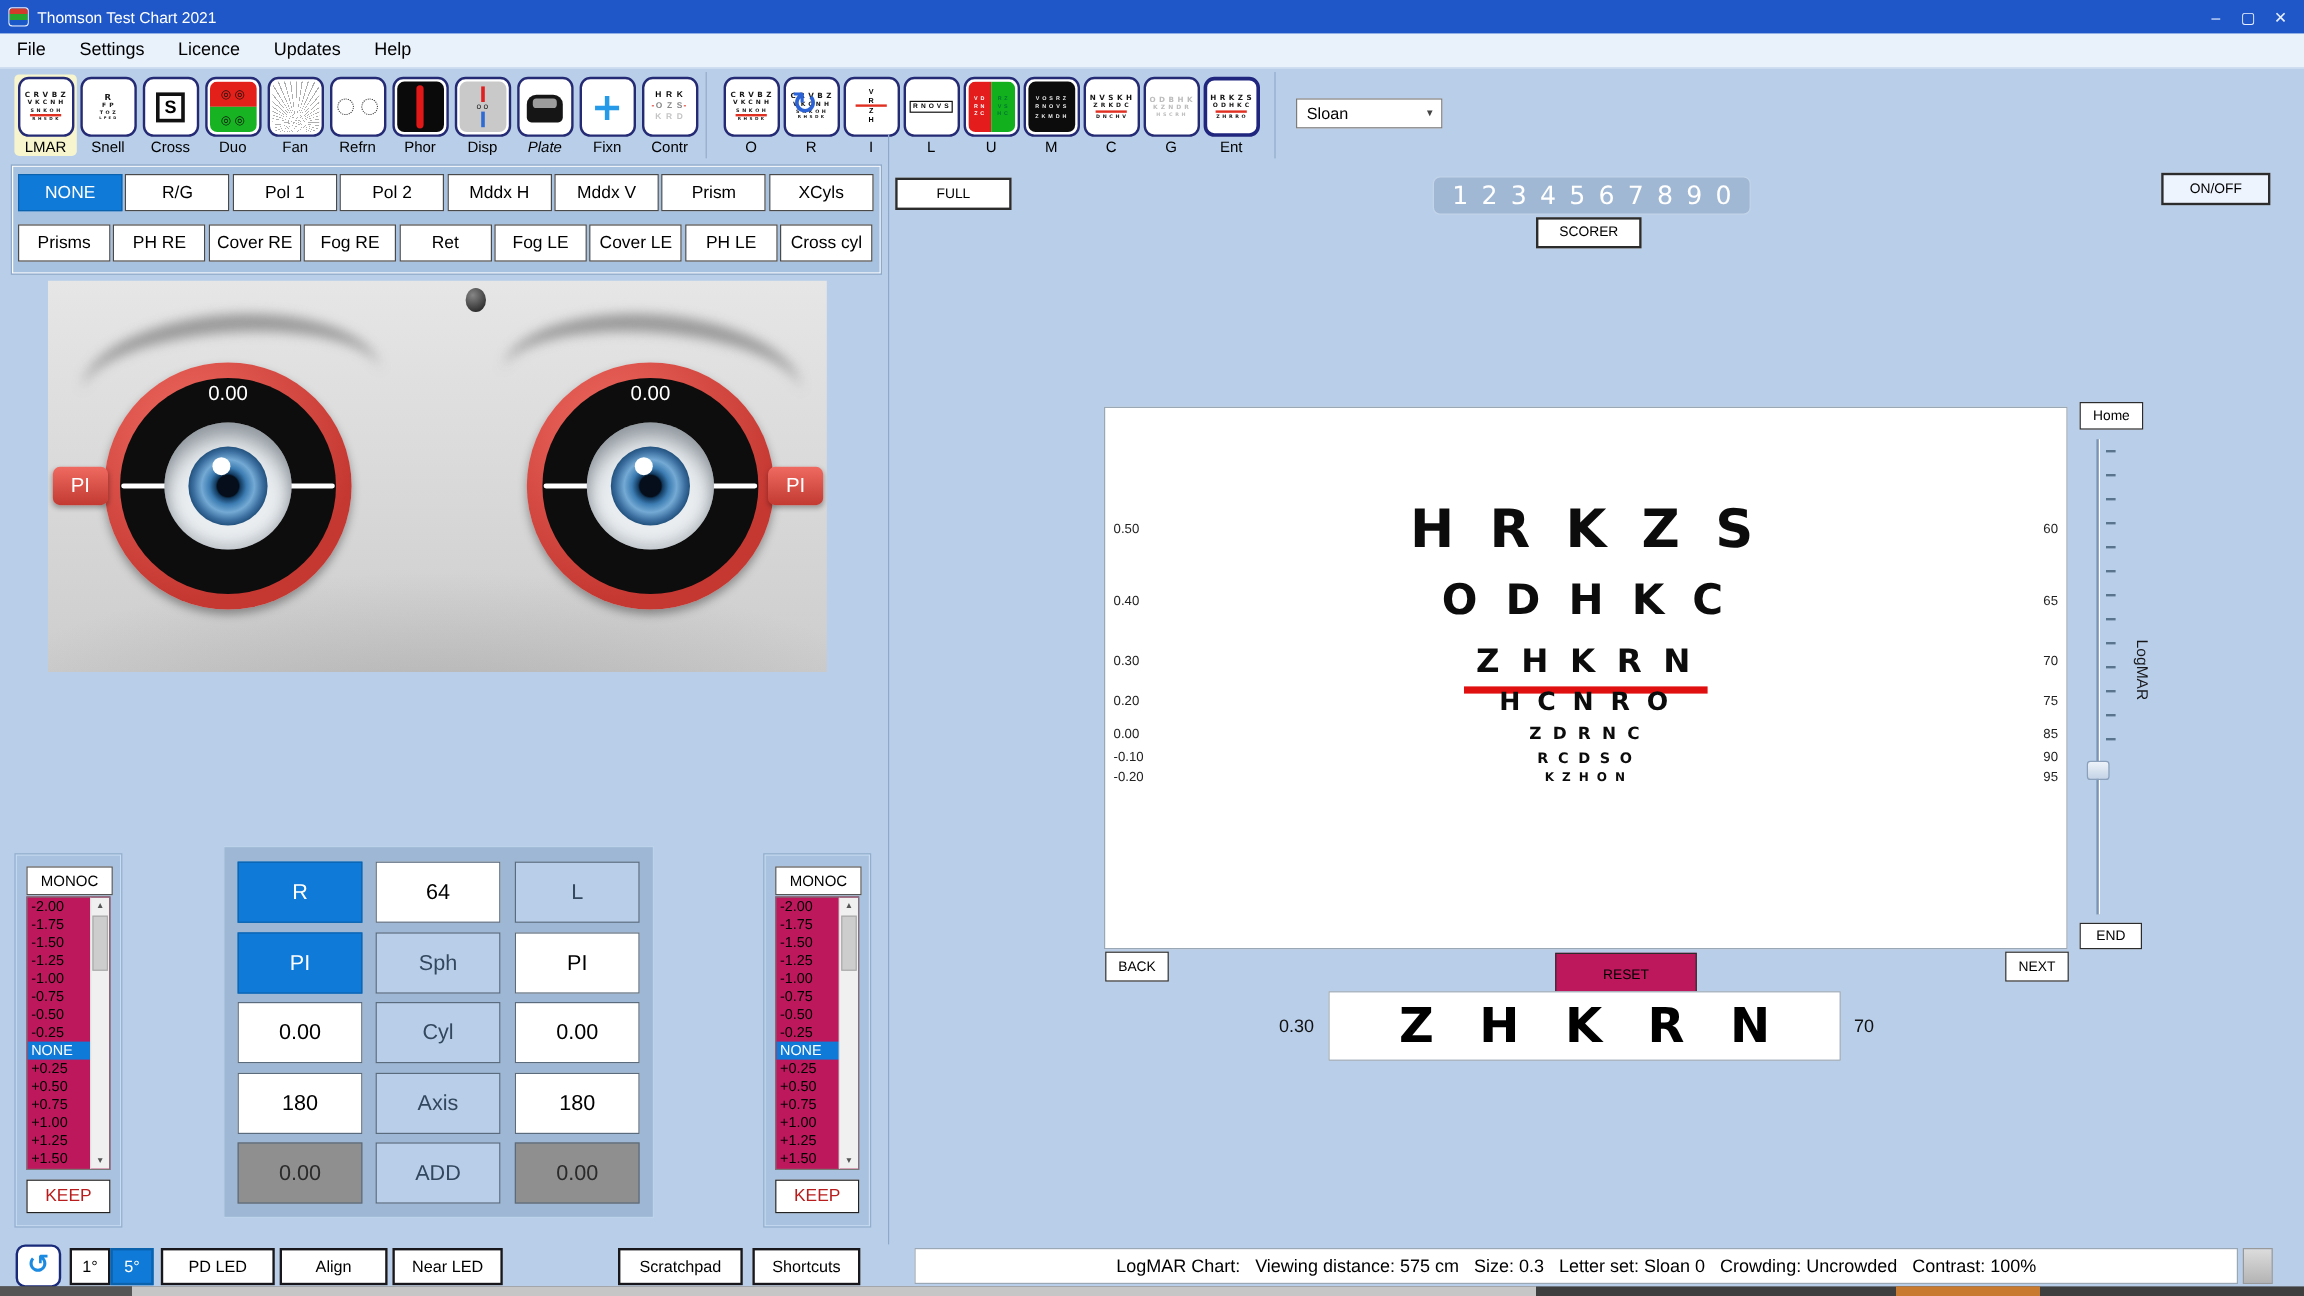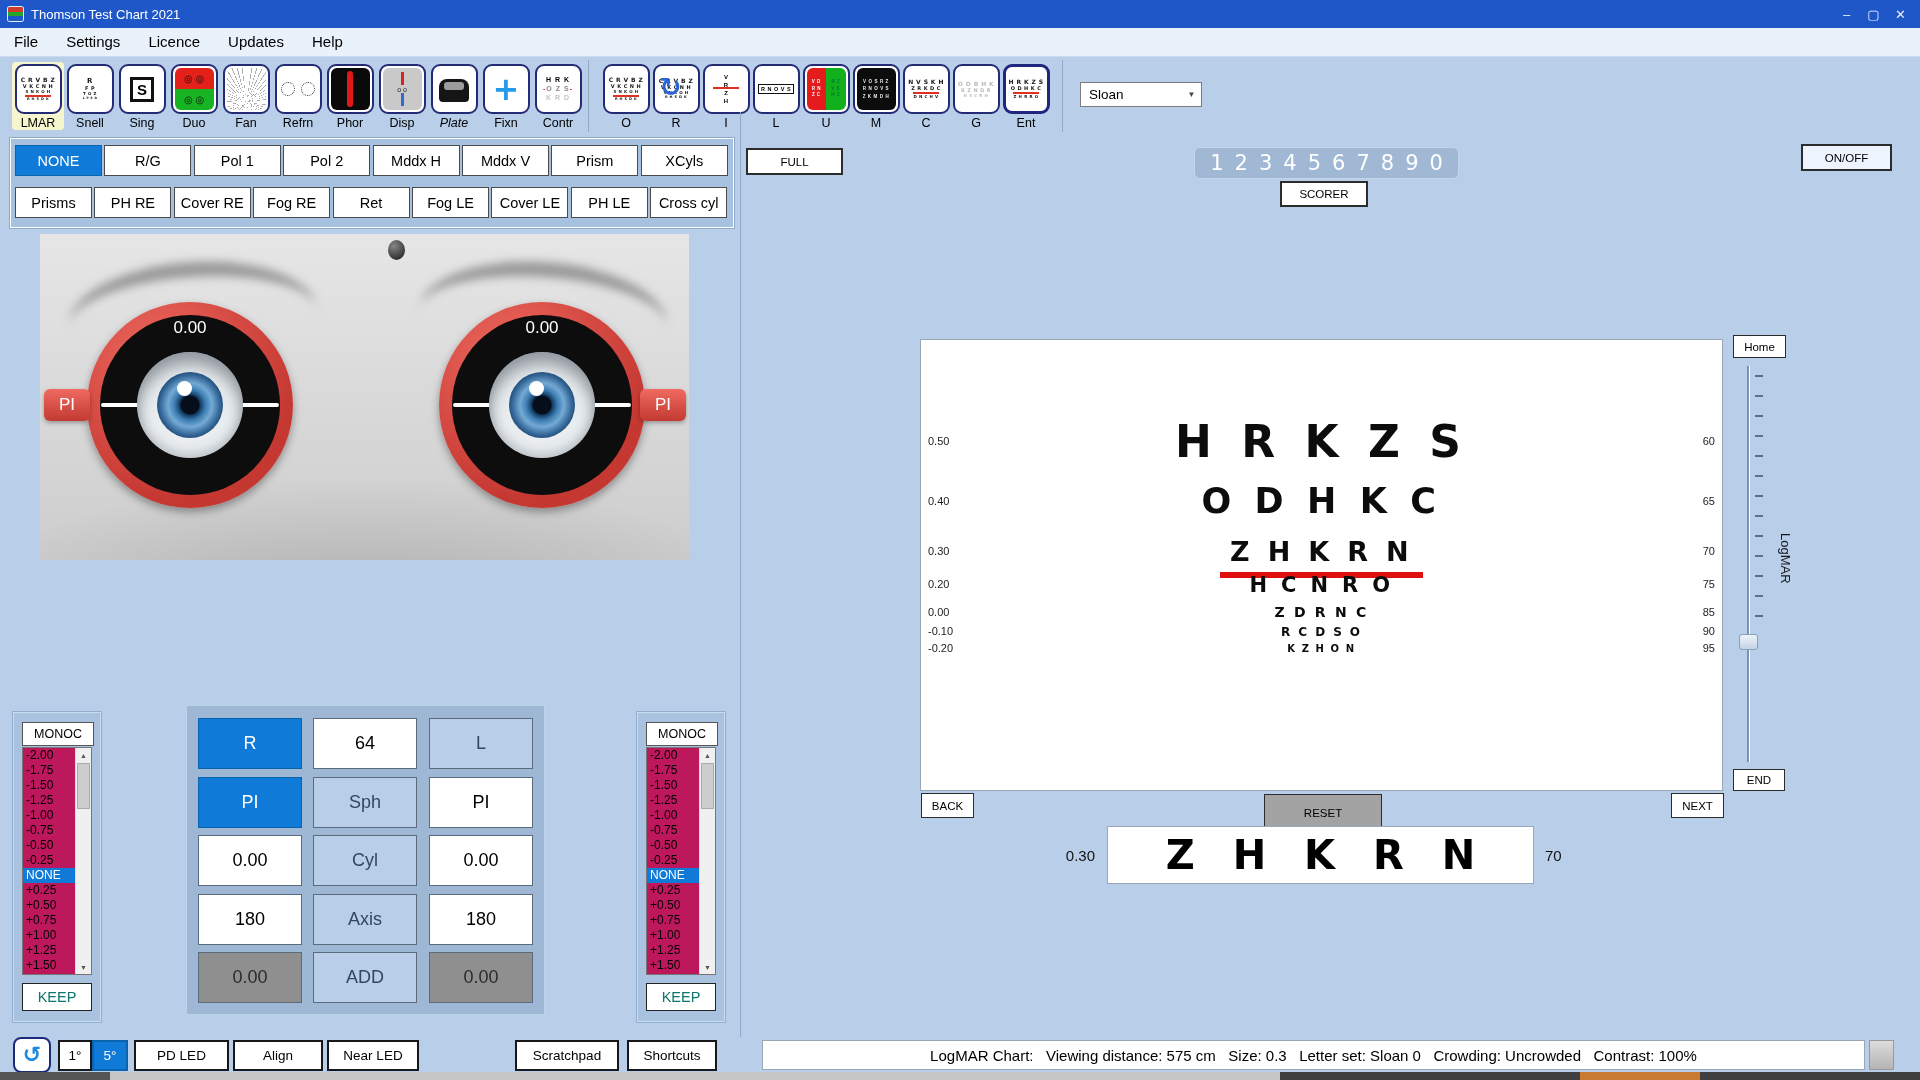--- a/index.html
+++ b/index.html
@@ -87,21 +87,21 @@
   
   .monoc{width:88px;height:310px;background:#a9c2df;border:1px solid #c8dcf2;outline:1px solid #93aecd;box-sizing:border-box}
   .mhead{position:absolute;left:8px;top:9px;width:70px;height:22px;background:#fff;border:1px solid #555;display:flex;align-items:center;justify-content:center;font-size:12.5px}
   .lbx{position:absolute;left:8px;top:34px;width:70px;height:228px;background:#be185d;border:1px solid #777;box-sizing:border-box;overflow:hidden}
   .litem{height:15px;line-height:15px;font-size:12px;padding-left:3px}
   .litem.on{background:#0f7ad8;color:#fff}
   .sb{position:absolute;right:0;top:0;bottom:0;width:15px;background:#f0f0f0;border-left:1px solid #ddd}
   .sb .ar{position:absolute;left:0;right:0;height:14px;display:flex;align-items:center;justify-content:center;font-size:7px;color:#555}
   .sb .arup{top:0}.sb .ardn{bottom:0}
   .sb .th{position:absolute;left:1px;right:1px;top:15px;height:44px;background:#cdcdcd;border:1px solid #aaa}
-  .keepbtn{position:absolute;left:8px;top:270px;width:70px;height:28px;background:#fff;border:1px solid #222;display:flex;align-items:center;justify-content:center;font-size:14.5px;color:#0f766e;box-sizing:border-box}
+  .keepbtn{position:absolute;left:8px;top:270px;width:70px;height:28px;background:#fff;border:1px solid #222;display:flex;align-items:center;justify-content:center;font-size:14.5px;color:#b91c1c;box-sizing:border-box}
   .gridpanel{left:186px;top:705px;width:357px;height:308px;background:#9db7d4;border:1px solid #bdd3ec}
   .gcell{position:absolute;width:104px;height:51px;display:flex;align-items:center;justify-content:center;font-size:18px;border:1px solid #5a6b7d;box-sizing:border-box}
   .c-blue{background:#0f7ad8;color:#fff;border-color:#0b62ad}
   .c-white{background:#fff;color:#000}
   .c-lite{background:#b9cfe9;color:#33475e}
   .c-gray{background:#8f8f8f;color:#2b2b2b}
 
   
   .bbtn{position:absolute;top:1040px;height:31px;background:#fff;border:2px solid #18181c;display:flex;align-items:center;justify-content:center;font-size:13.5px;box-sizing:border-box}
   .bbtn.on{background:#0f7ad8;color:#fff;border-color:#0b62ad}
@@ -114,21 +114,21 @@
   .numstrip{left:1194px;top:147px;width:263px;height:30px;background:#a1b8d4;border-radius:6px;border:1px solid #c4d5ea;display:flex;align-items:center;justify-content:center;gap:11px}
   .numstrip span{color:#fff;font-size:21px;font-family:"DejaVu Sans",sans-serif}
   .chart{left:920px;top:339px;width:803px;height:452px;background:#fff;border:1px solid #9aa7b4;box-sizing:border-box;padding-top:79px}
   .crow{position:relative;text-align:center;line-height:1.05;font-family:"DejaVu Sans",sans-serif;font-weight:700;color:#0c0c0c;letter-spacing:.16em}
   .crow .clab{position:absolute;font-family:"Liberation Sans",sans-serif;font-weight:400;font-size:11px;letter-spacing:0;top:50%;transform:translateY(-50%);color:#222}
   .crow .lleft{left:7px}.crow .lright{right:7px}
   .crow .und{border-bottom:6px solid #e01010;padding:0 10px 5px}
   .bigbox{left:1107px;top:826px;width:427px;height:58px;background:#fff;border:1px solid #9aa7b4;display:flex;align-items:center;justify-content:center;
           font-family:"DejaVu Sans",sans-serif;font-weight:700;font-size:40px;letter-spacing:.3em;box-sizing:border-box;padding-left:.3em}
   .sidelab{font-size:15px;color:#111}
-  .resetbtn{left:1264px;top:794px;width:118px;height:37px;background:#a3a3a3}
+  .resetbtn{left:1296px;top:794px;width:118px;height:37px;background:#be185d}
   .slider-track{left:1747px;top:366px;width:2px;height:396px;background:#7a94b4;border-right:1px solid #fff}
   .tick{position:absolute;left:1755px;width:8px;height:2px;background:#5a748e}
   .thumb{left:1739px;top:634px;width:17px;height:14px;background:linear-gradient(#eef3fa,#c4d3e6);border:1px solid #8aa0bb;border-radius:3px}
   .logmarlab{left:1778px;top:533px;writing-mode:vertical-rl;font-size:13px;color:#17171a}
   .statusbar{left:762px;top:1040px;width:1103px;height:30px;background:#fff;border:1px solid #9aa7b4;display:flex;align-items:center;justify-content:center;font-size:15px;white-space:pre;box-sizing:border-box}
   .grip{left:1869px;top:1040px;width:25px;height:30px;background:linear-gradient(#dcdcdc,#b4b4b4);border:1px solid #999;box-sizing:border-box}
   .bstrip{left:0;top:1072px;width:1920px;height:8px;background:#3f3f3f}
   .bstrip i{position:absolute;top:0;height:8px}
 </style>
 </head>
@@ -175,21 +175,21 @@
         </div>
       </div>
       <span class="tlabel">Snell</span>
     </div>
     <div class="tile-wrap" style="left: 116px; top: 62px;">
       <div class="tile">
         <div class="mS">
           <b>S</b>
         </div>
       </div>
-      <span class="tlabel">Sing</span>
+      <span class="tlabel">Cross</span>
     </div>
     <div class="tile-wrap" style="left: 168px; top: 62px;">
       <div class="tile">
         <div class="mDuo">
           <i class="rd">◎ ◎</i>
           <i class="gn">◎ ◎</i>
         </div>
       </div>
       <span class="tlabel">Duo</span>
     </div>

